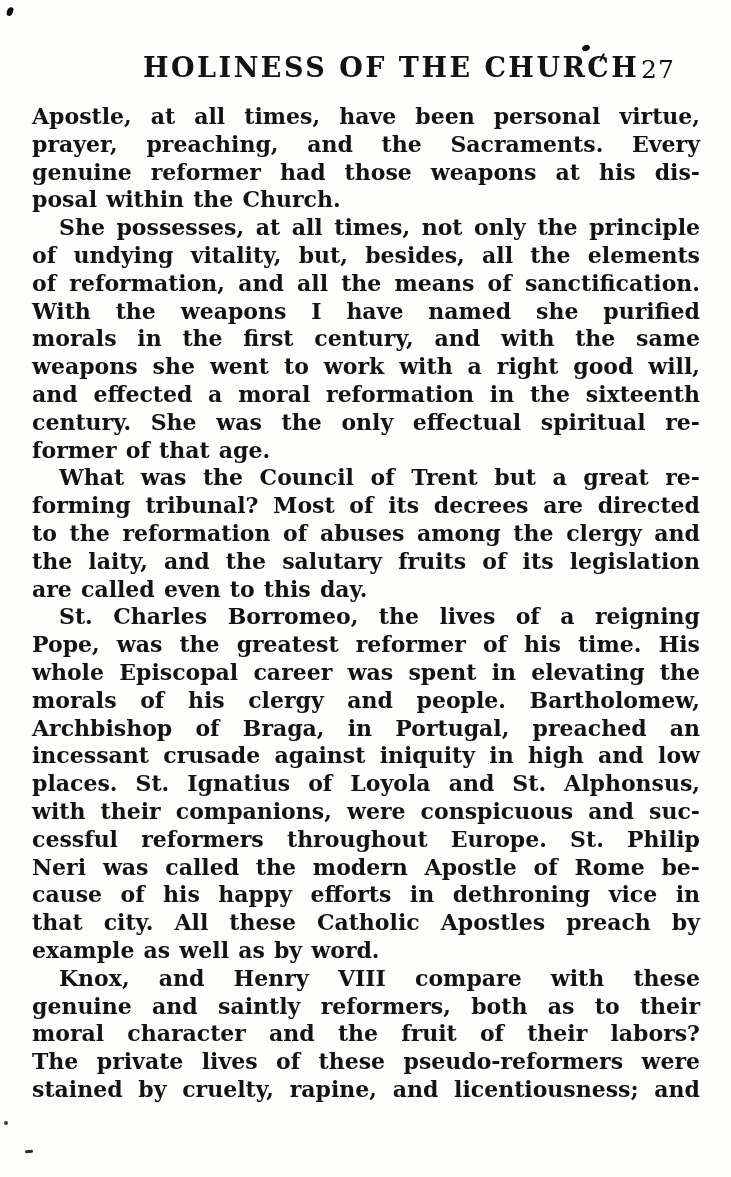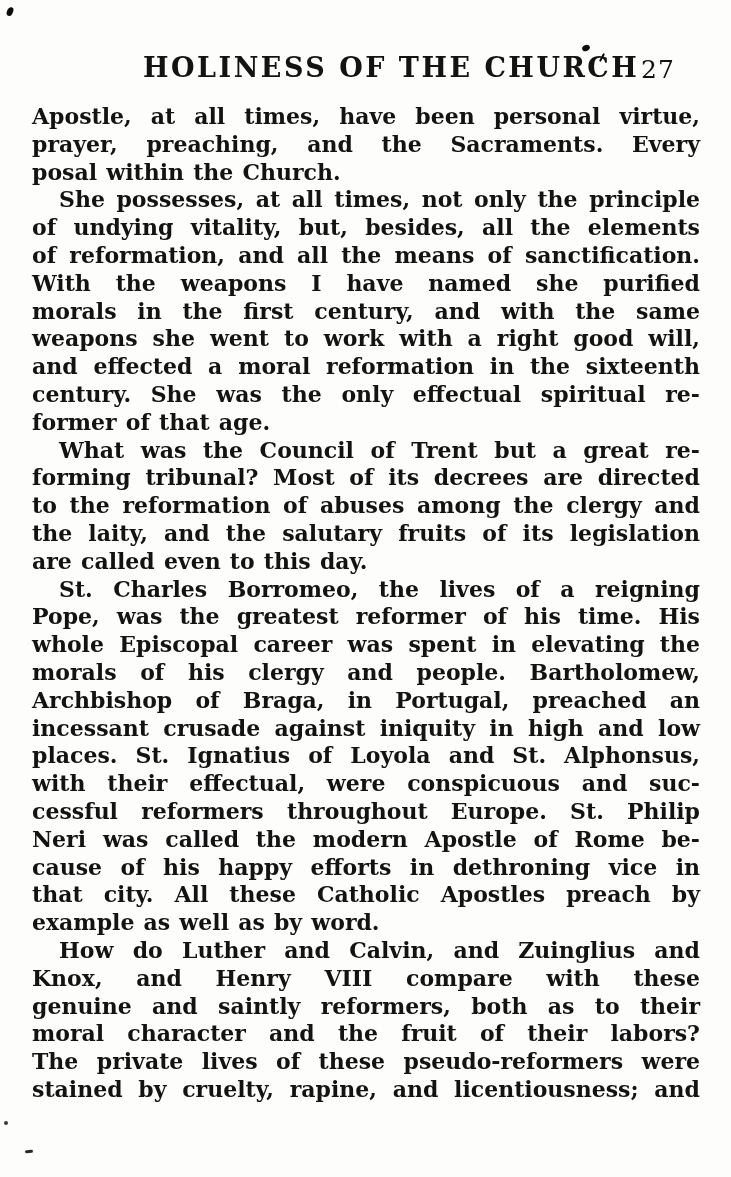--- a/index.html
+++ b/index.html
@@ -106,20 +106,21 @@
     <div class="header-title">HOLINESS OF THE CHURCH</div>
     <span class="speck speck-hdr-dot"></span>
     <span class="speck speck-hdr-slash"></span>
     <div class="page-number">27</div>
   </div>
 
   <main class="text-block">
       <div class="para">
         <div class="line">Apostle, at all times, have been personal virtue,</div>
         <div class="line">prayer, preaching, and the Sacraments.  Every</div>
+        <div class="line">genuine reformer had those weapons at his dis-</div>
         <div class="line last">posal within the Church.</div>
       </div>
       <div class="para indent">
         <div class="line">She possesses, at all times, not only the principle</div>
         <div class="line">of undying vitality, but, besides, all the elements</div>
         <div class="line">of reformation, and all the means of sanctification.</div>
         <div class="line">With the weapons I have named she purified</div>
         <div class="line">morals in the first century, and with the same</div>
         <div class="line">weapons she went to work with a right good will,</div>
         <div class="line">and effected a moral reformation in the sixteenth</div>
@@ -134,29 +135,28 @@
         <div class="line last">are called even to this day.</div>
       </div>
       <div class="para indent">
         <div class="line">St. Charles Borromeo, the lives of a reigning</div>
         <div class="line">Pope, was the greatest reformer of his time.  His</div>
         <div class="line">whole Episcopal career was spent in elevating the</div>
         <div class="line">morals of his clergy and people.  Bartholomew,</div>
         <div class="line">Archbishop of Braga, in Portugal, preached an</div>
         <div class="line">incessant crusade against iniquity in high and low</div>
         <div class="line">places.  St. Ignatius of Loyola and St. Alphonsus,</div>
-        <div class="line">with their effectual, were conspicuous and suc-</div>
+        <div class="line">with their companions, were conspicuous and suc-</div>
         <div class="line">cessful reformers throughout Europe.  St. Philip</div>
         <div class="line">Neri was called the modern Apostle of Rome be-</div>
         <div class="line">cause of his happy efforts in dethroning vice in</div>
         <div class="line">that city.  All these Catholic Apostles preach by</div>
         <div class="line last">example as well as by word.</div>
       </div>
       <div class="para indent">
-        <div class="line">How do Luther and Calvin, and Zuinglius and</div>
         <div class="line">Knox, and Henry VIII  compare with these</div>
         <div class="line">genuine and saintly reformers, both as to their</div>
         <div class="line">moral character and the fruit of their labors?</div>
         <div class="line">The private lives of these pseudo-reformers were</div>
         <div class="line">stained by cruelty, rapine, and licentiousness; and</div>
       </div>
     </main>
 
   <div class="speck speck-bl-dot"></div>
   <div class="speck speck-bl-dash"></div>

